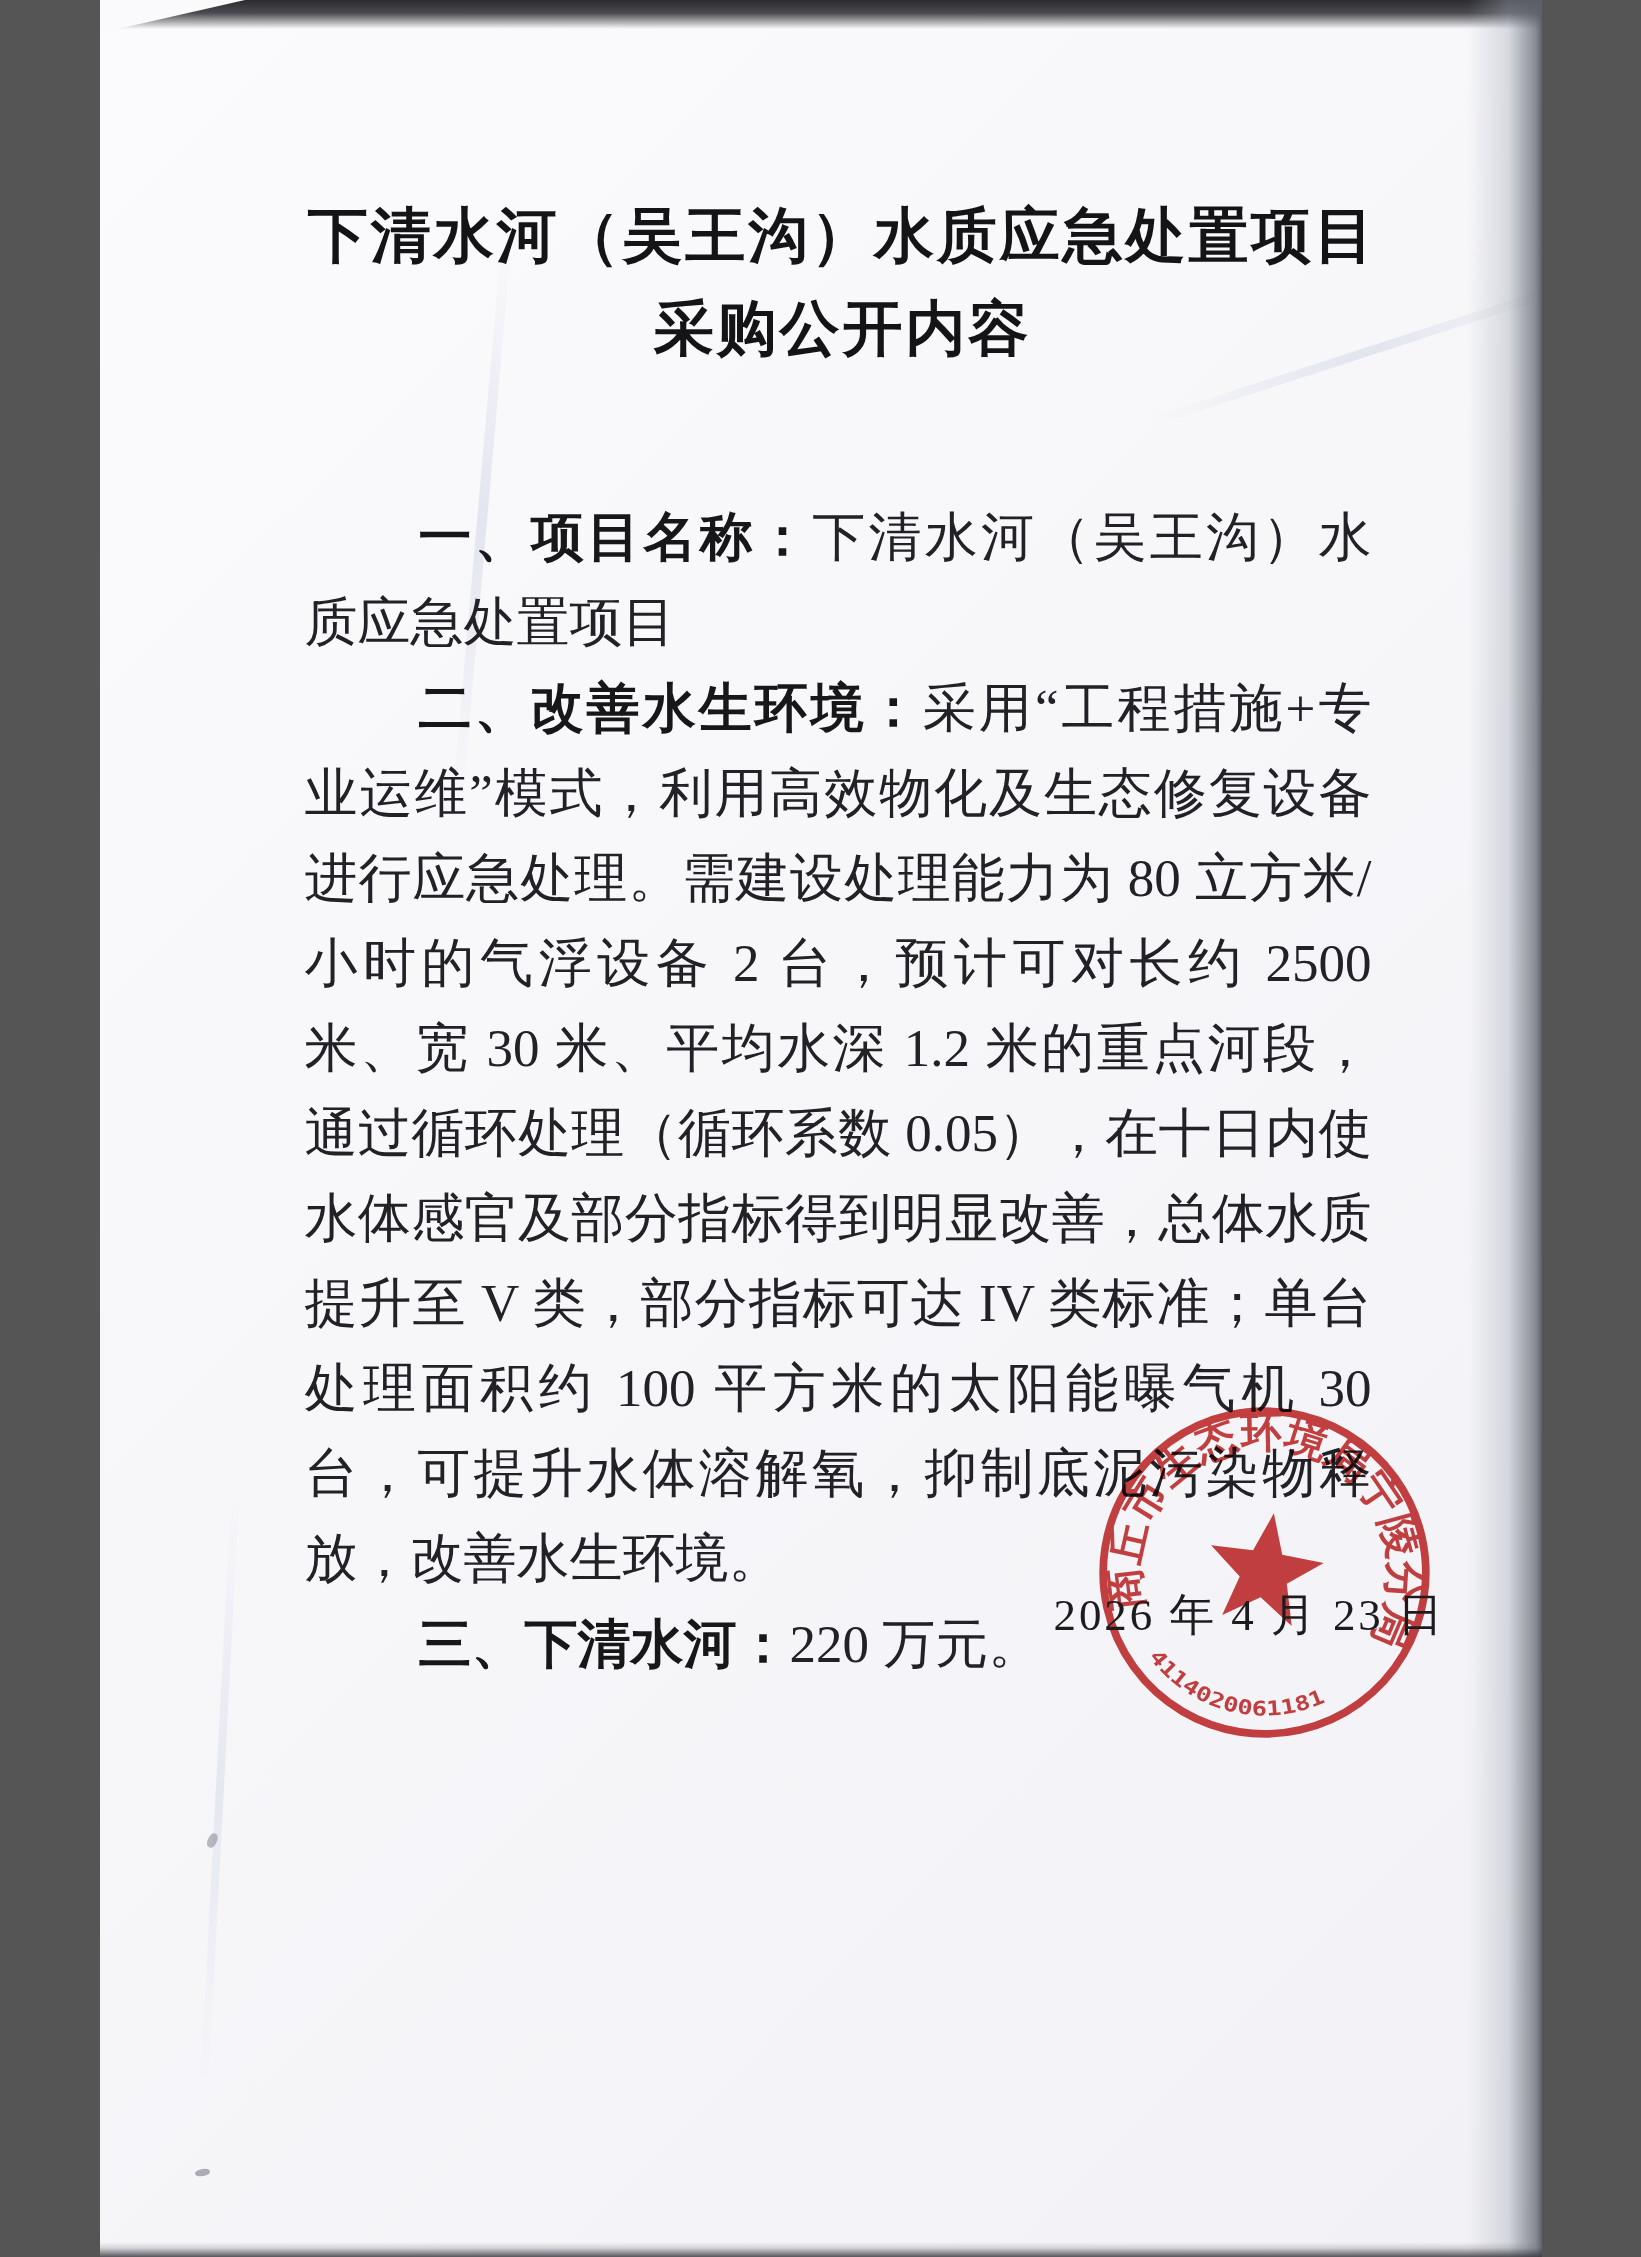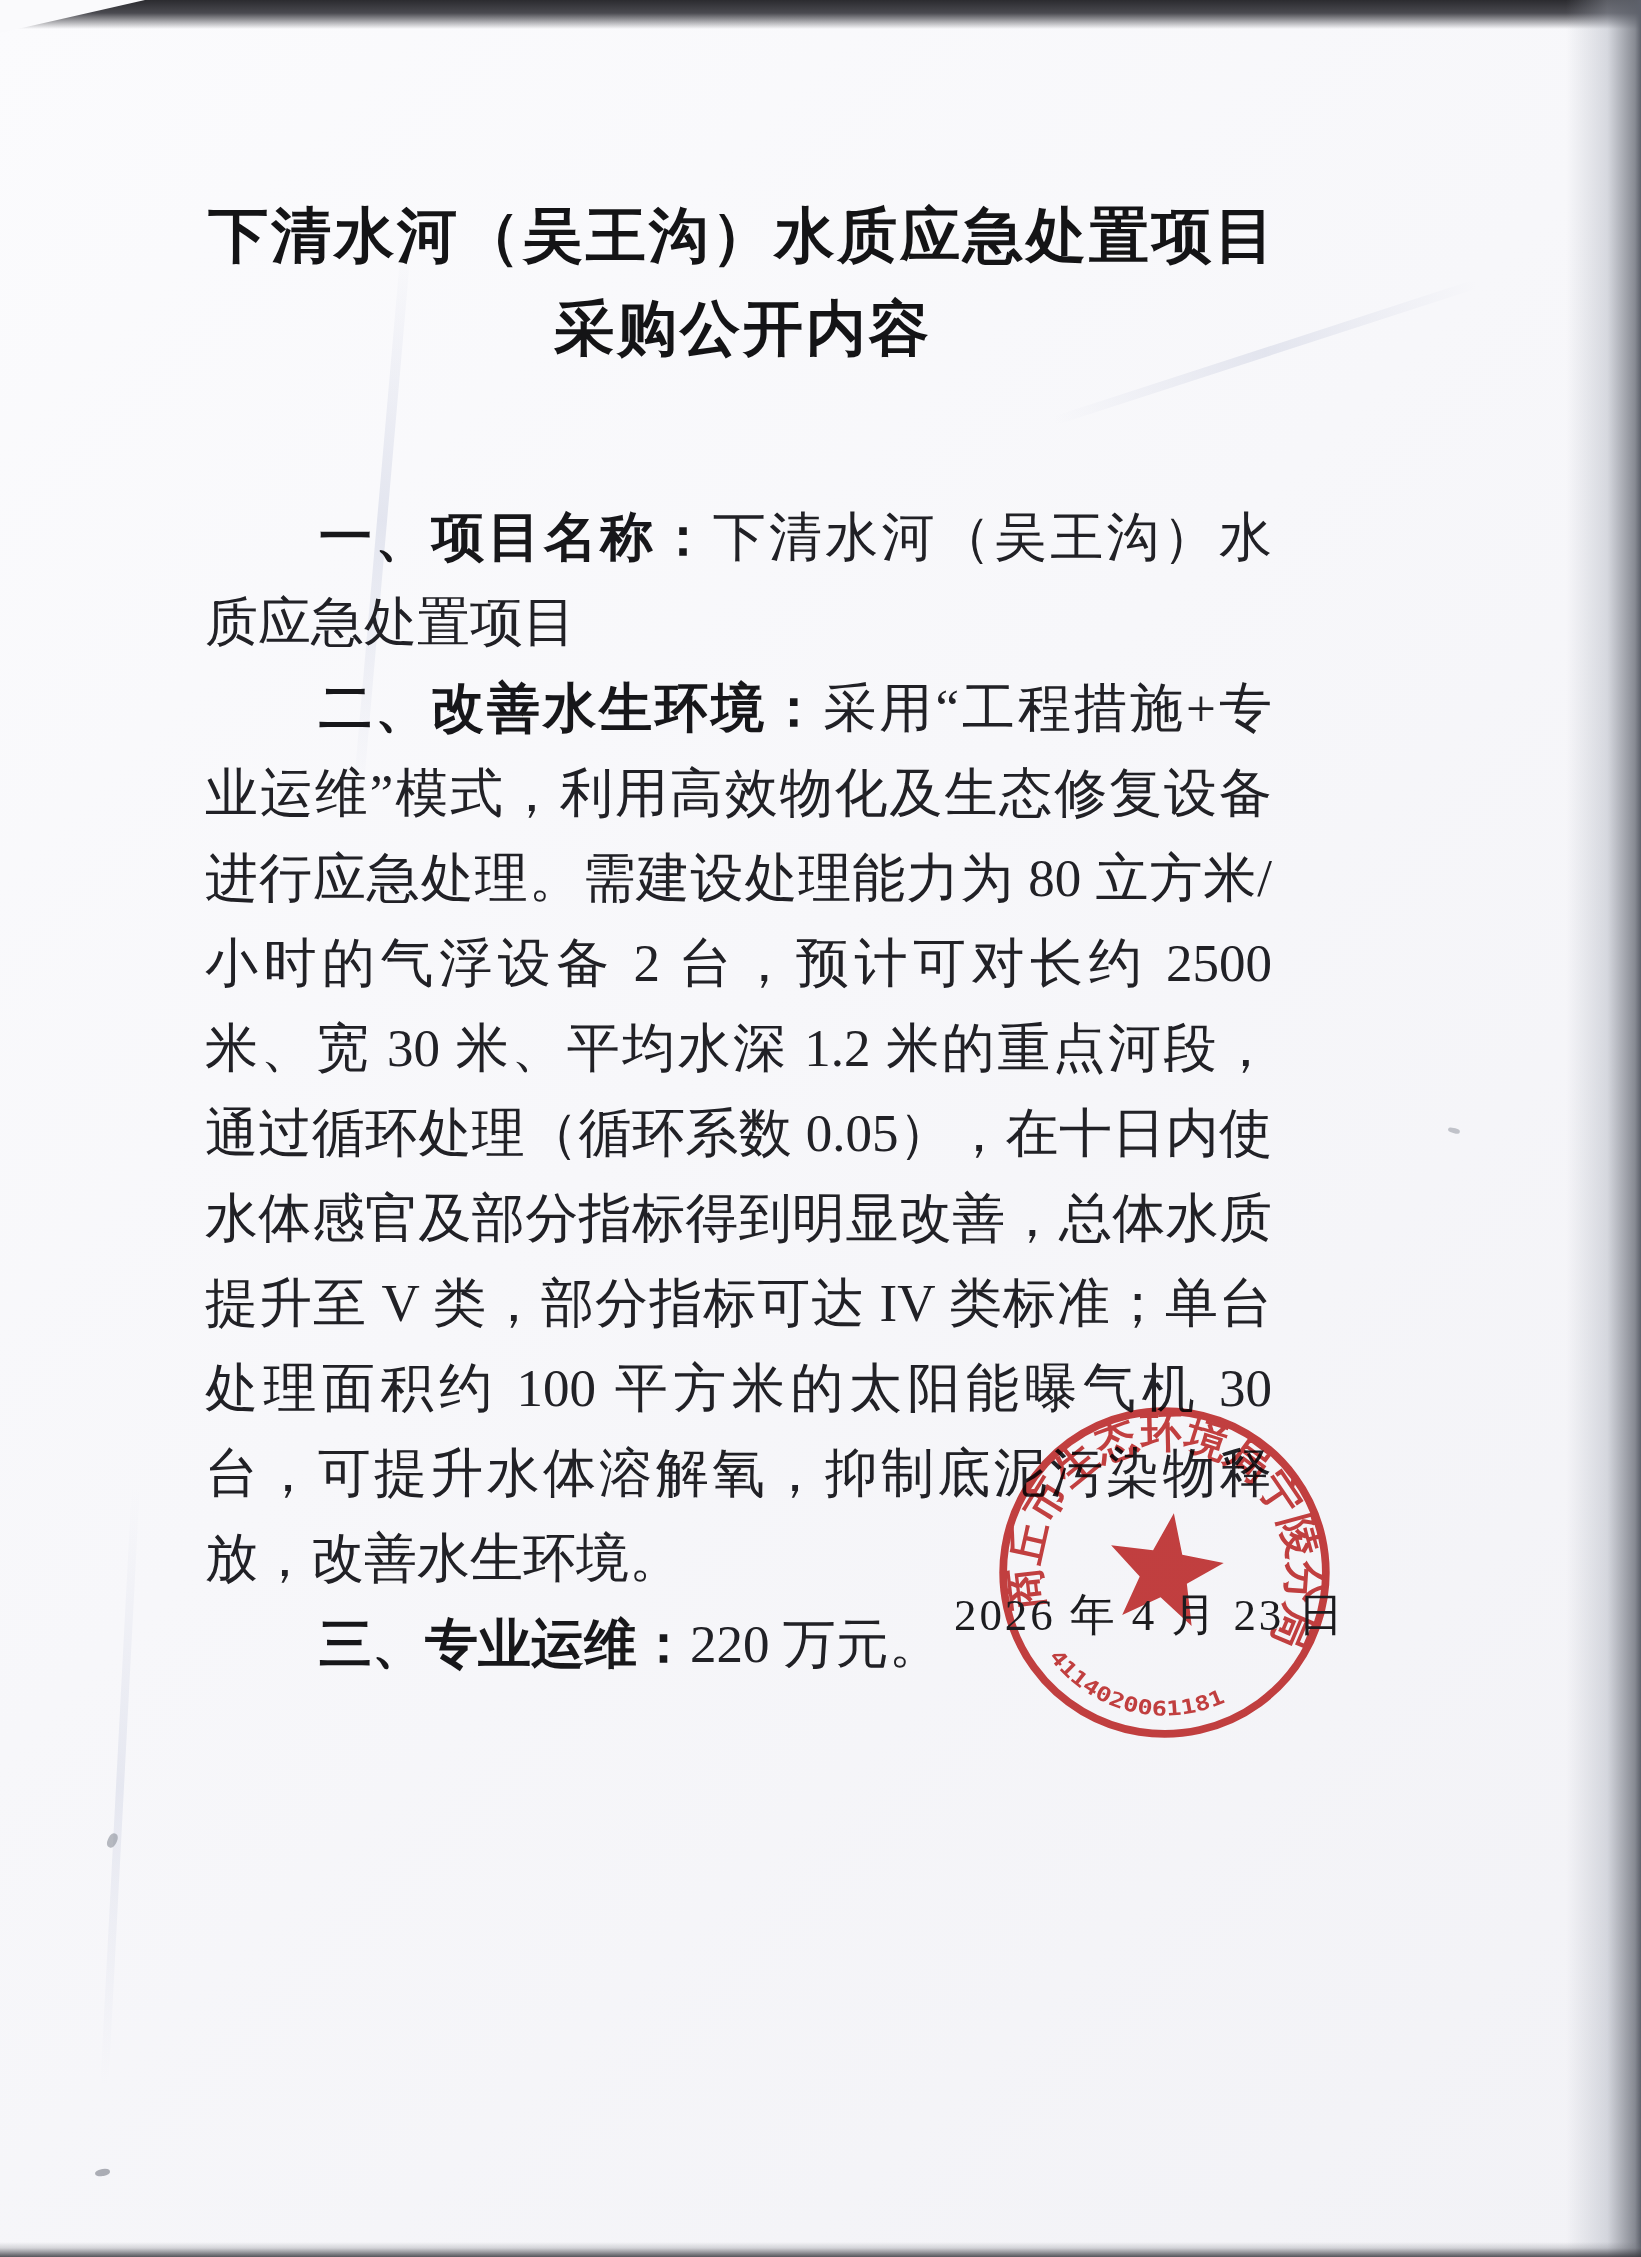--- a/index.html
+++ b/index.html
@@ -1,18 +1,18 @@
 <!DOCTYPE html>
 <html><head>
 <meta charset="utf-8">
 <style>
   html,body { margin:0; padding:0; background:#555; }
   .page {
     position:relative;
-    width:1641px; height:2257px;
+    width:1442px; height:2257px;
     margin:0 auto;
     background: linear-gradient(135deg, #fbfbfd 0%, #f7f7fa 45%, #f2f2f6 100%);
     overflow:hidden;
     font-family:"Liberation Serif", serif;
     color:#1f1f22;
   }
 
   
   .edge-top {
     position:absolute; left:0; top:0; width:100%; height:29px; z-index:6;
@@ -104,21 +104,21 @@
   <div class="speck s3"></div>
 
   <div class="doc-title">
     <div>下清水河（吴王沟）水质应急处置项目</div>
     <div>采购公开内容</div>
   </div>
 
   <div class="doc-body">
     <p><span class="plabel">一、项目名称：</span><span>下清水河（吴王沟）水质应急处置项目</span></p>
     <p><span class="plabel">二、改善水生环境：</span><span>采用“工程措施+专业运维”模式，利用高效物化及生态修复设备进行应急处理。需建设处理能力为 80 立方米/小时的气浮设备 2 台，预计可对长约 2500 米、宽 30 米、平均水深 1.2 米的重点河段，通过循环处理（循环系数 0.05），在十日内使水体感官及部分指标得到明显改善，总体水质提升至 V 类，部分指标可达 IV 类标准；单台处理面积约 100 平方米的太阳能曝气机 30 台，可提升水体溶解氧，抑制底泥污染物释放，改善水生环境。</span></p>
-    <p><span class="plabel">三、专业运维：</span><span>220 万元。</span></p>
+    <p><span class="plabel">三、下清水河：</span><span>220 万元。</span></p>
   </div>
 
   <svg class="stamp" viewBox="-191 -191 382 382" width="369" height="369">
     <defs>
       <path id="ringPath" d="M -117.8 54.9 A 130 130 0 1 1 117.8 54.9" fill="none"></path>
       <path id="serialPath" d="M -104.7 104.7 A 148 148 0 0 0 104.7 104.7" fill="none"></path>
     </defs>
     <circle cx="0" cy="0" r="167" fill="none" stroke-width="8" stroke="#c53030"></circle>
     <text class="ring-text">
       <textPath href="#ringPath" startOffset="0" textLength="518" lengthAdjust="spacingAndGlyphs" fill="#c53030">商丘市生态环境局宁陵分局</textPath>

